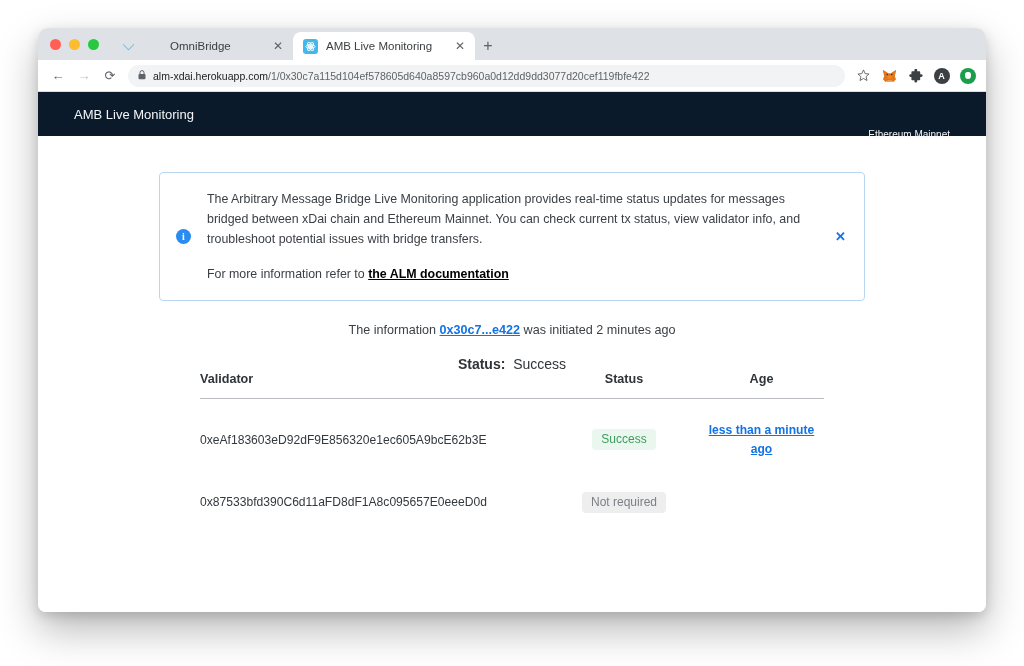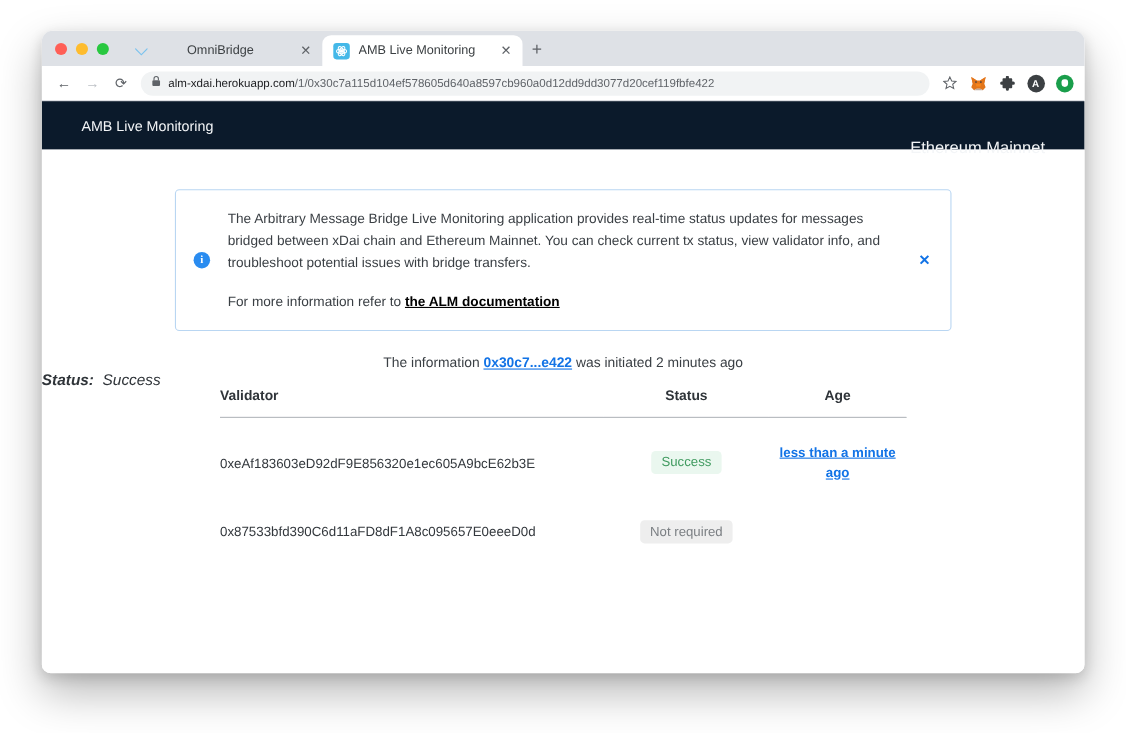--- a/index.html
+++ b/index.html
@@ -154,21 +154,21 @@
   
   .appheader {
     height: 44px;
     background: #0b1a2b;
     display: flex;
     align-items: center;
     justify-content: space-between;
     padding: 0 36px;
   }
   .appheader .brand { color: #f3f5f7; font-size: 13px; }
-  .appheader .network { color: #f3f5f7; font-size: 15px; margin-top: 40px; }
+  .appheader .network { color: #f3f5f7; font-size: 10px; margin-top: 40px; }
 
   .page {
     background: #ffffff;
     height: 476px;
     overflow: hidden;
     padding-top: 36px;
   }
 
   
   .banner {
@@ -219,24 +219,24 @@
     font-size: 12.6px;
     color: #3a3f44;
     margin-top: 22px;
   }
   .txlink {
     color: #1273e6;
     font-weight: bold;
     text-decoration: underline;
   }
   .statusline {
-    text-align: left;
+    text-align: center;
     font-size: 14px;
     color: #2f3439;
-    font-style: italic;
+    margin-top: 19px;
   }
   .statusline .lbl { font-weight: bold; }
 
   
   .tablewrap { width: 624px; margin: 0 auto; }
   table { width: 100%; border-collapse: collapse; }
   th {
     font-size: 12.6px;
     color: #2f3439;
     font-weight: bold;

